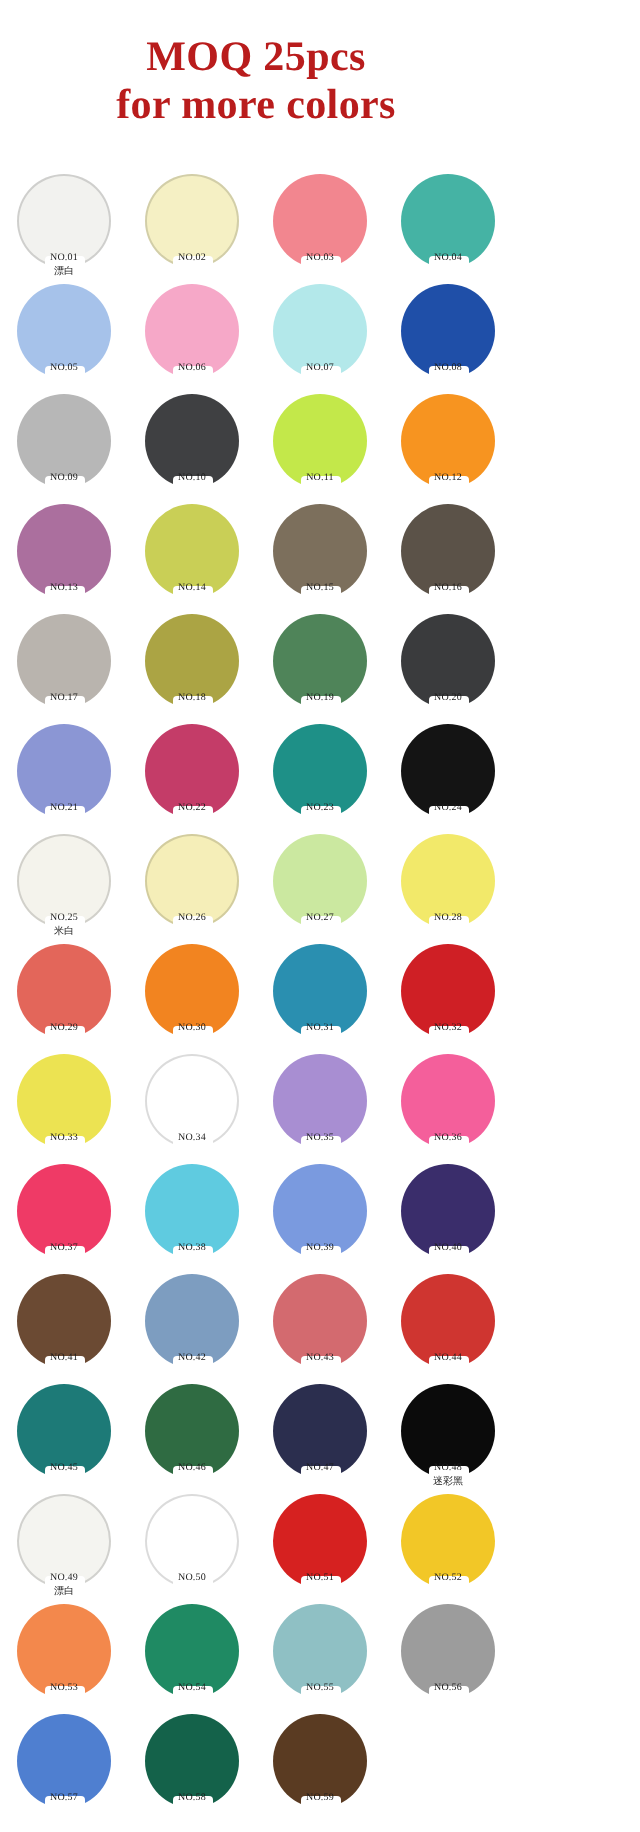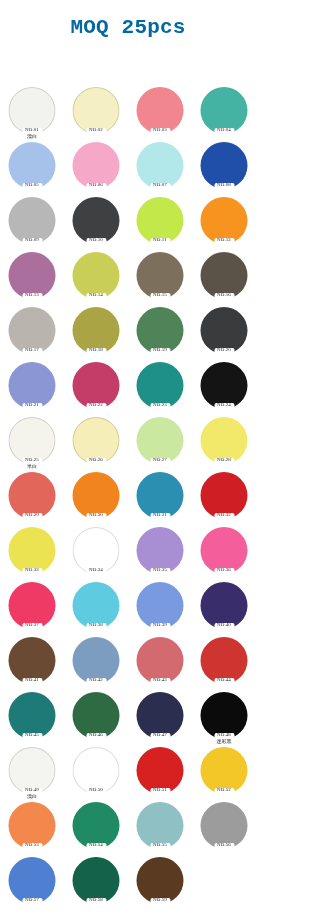--- a/index.html
+++ b/index.html
@@ -25,25 +25,25 @@
   
   .title-block {
     position: absolute;
     top: 16px;
     left: 0;
     width: 256px;
     text-align: center;
     line-height: 1.16;
   }
   .title-line {
-    font-family: Liberation Mono, monospace;
+    font-family: Liberation Serif, serif;
     font-weight: bold;
     font-size: 21px;
     letter-spacing: 0.2px;
-    color: #0369a1;
+    color: #b91c1c;
     white-space: nowrap;
   }
   .title-line.line2 {
     font-size: 21px;
   }
 
   
   .swatch-grid {
     position: absolute;
     top: 86px;
@@ -109,20 +109,21 @@
   }
   .label-cn:empty { display: none; }
 </style>
 </head>
 <body>
 
 <div id="page-root">
 
   <div class="title-block">
     <div class="title-line line1">MOQ 25pcs</div>
+    <div class="title-line line2">for more colors</div>
   </div>
 
   <div class="swatch-grid" id="swatch-grid">
       <div class="swatch-cell">
         <div class="disc outlined" style="background: rgb(242, 242, 239);">
           <div class="notch"></div>
         </div>
         <div class="label-wrap">
           <div class="label-code">NO.01</div>
           <div class="label-cn">漂白</div>

